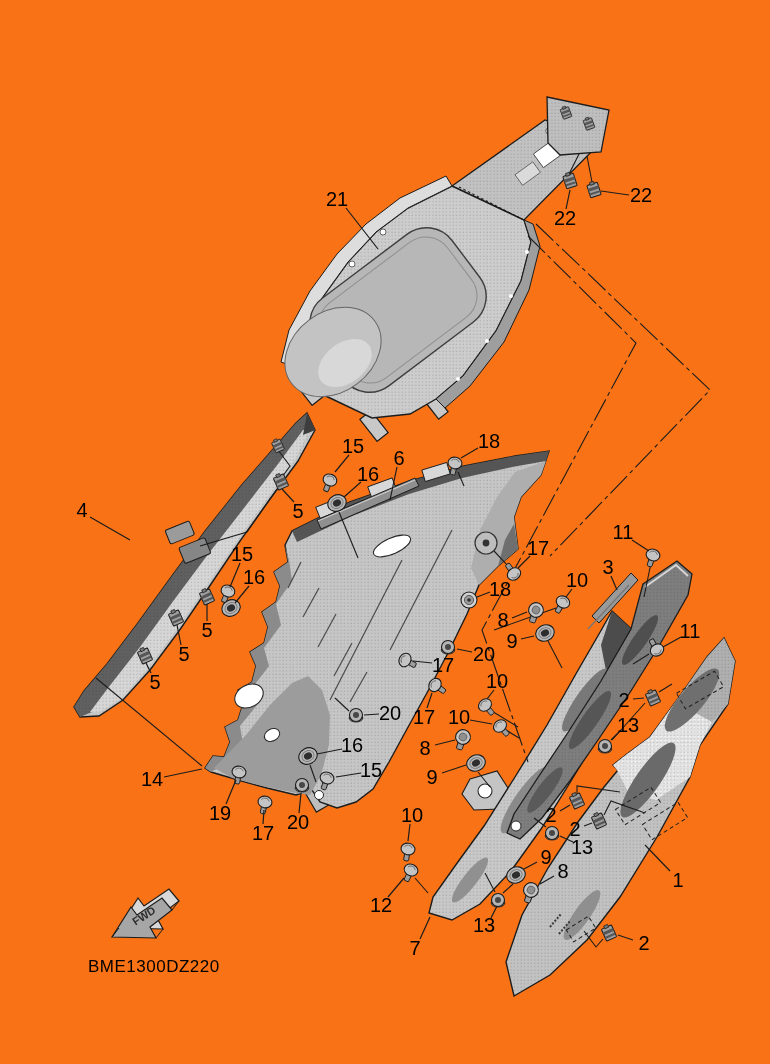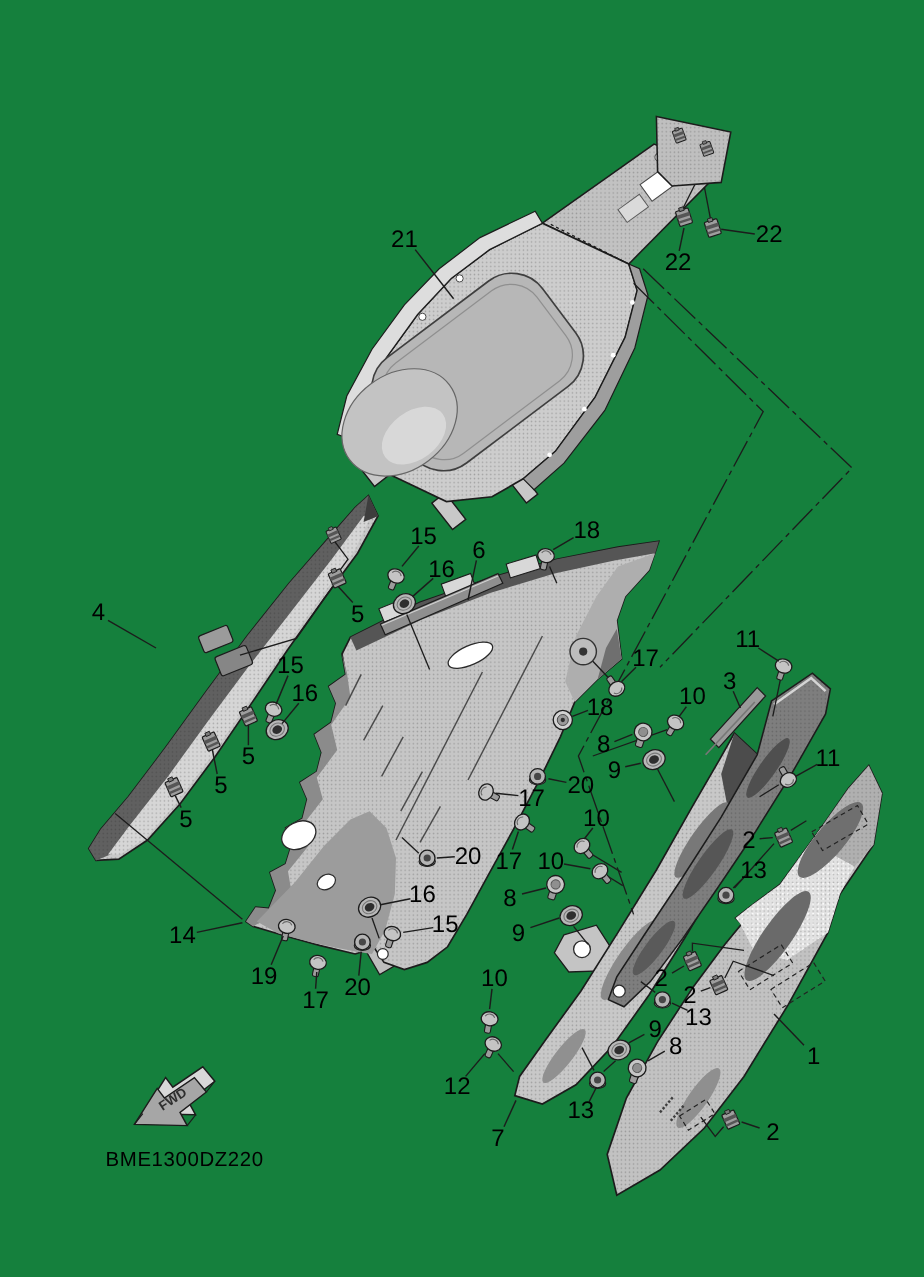--- a/index.html
+++ b/index.html
@@ -1,17 +1,17 @@
 <!DOCTYPE html>
 <html><head>
 <meta charset="utf-8">
 <title>Parts Diagram</title>
 <style>
   html,body{margin:0;padding:0;background:#fff;}
-  .stage{position:relative;width:770px;height:1064px;background:#15803d;overflow:hidden;
+  .stage{position:relative;width:770px;height:1064px;background:#f97316;overflow:hidden;
          font-family:"Liberation Sans", sans-serif;}
   svg text{font-family:"Liberation Sans", sans-serif;}
   .callout-text{font-size:20px;fill:#000;}
   .code-text{font-size:17px;fill:#000;letter-spacing:0.5px;}
   .fwd-text{font-size:11px;font-weight:bold;fill:#2e2e2e;}
 </style>
 </head>
 <body>
 
 <div class="stage">

